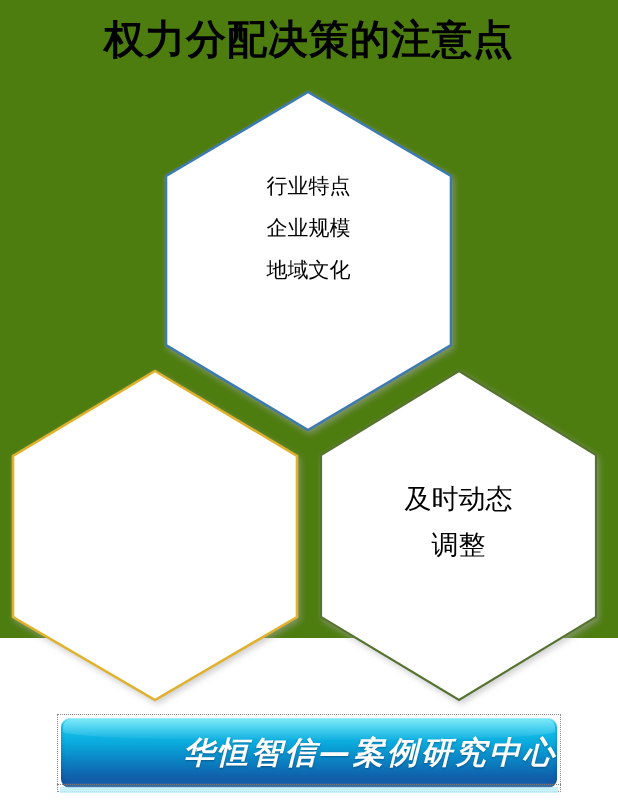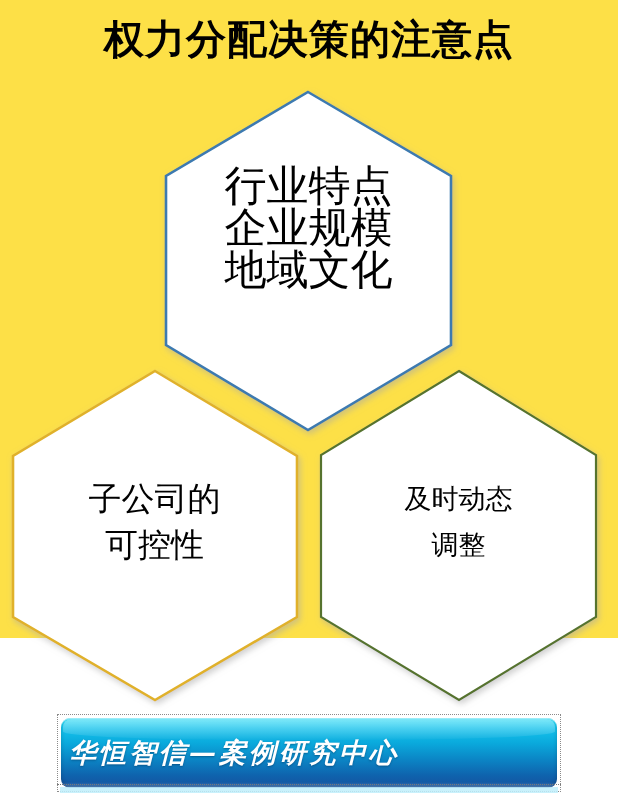--- a/index.html
+++ b/index.html
@@ -13,21 +13,21 @@
     position: relative;
     overflow: hidden;
     font-family: "DejaVu Sans", "Liberation Sans", sans-serif;
   }
 
   #stage {
     position: absolute;
     left: 0; top: 0;
     width: 618px;
     height: 638px;
-    background: #fde047;
+    background: #4d7c0f;
   }
 
   
   .title {
     position: absolute;
     left: 0;
     top: 12px;
     width: 618px;
     text-align: center;
     font-family: "DejaVu Sans", "Liberation Sans", sans-serif;
@@ -56,21 +56,21 @@
     color: #000000;
     font-family: "DejaVu Sans", "Liberation Sans", sans-serif;
     font-weight: 400;
     white-space: pre-line;
   }
 
   #hex-top-text {
     left: 166px;
     top: 165px;
     width: 285px;
-    font-size: 42px;
+    font-size: 21px;
     line-height: 42px;
   }
   #hex-left-text {
     left: 12px;
     top: 476px;
     width: 285px;
     font-size: 33px;
     line-height: 46px;
   }
   #hex-right-text {
@@ -124,24 +124,24 @@
     left: 0; right: 0; bottom: 0;
     height: 6px;
     background: linear-gradient(180deg, rgba(255,255,255,0.0), rgba(255,255,255,0.28));
     pointer-events: none;
   }
   .banner-text {
     position: absolute;
     left: 0; right: 0;
     top: 50%;
     transform: translateY(-50%);
-    text-align: left;
+    text-align: right;
     color: #ffffff;
     font-family: "DejaVu Serif", "Liberation Serif", serif;
-    font-size: 27px;
+    font-size: 31px;
     font-style: italic;
     font-weight: 700;
     letter-spacing: 3px;
     text-shadow: 0 1px 2px rgba(0,40,80,0.45);
     white-space: nowrap;
     z-index: 2;
     padding-left: 8px;
   }
   
   .banner-glow {
@@ -182,22 +182,20 @@
       <polygon id="hex-left-shape" points="155,371 297,456 297,617 155,700 13,617 13,456" fill="#ffffff" stroke="#e0b12c" stroke-width="2.6" filter="url(#softshadow)"></polygon>
 
       <polygon id="hex-right-shape" points="459,371 596,455 596,617 459,700 321,617 321,455" fill="#ffffff" stroke="#56732f" stroke-width="2.2" filter="url(#softshadow)"></polygon>
     </svg>
   </div>
 
   <div class="hex-text" id="hex-top-text">行业特点
 企业规模
 地域文化</div>
 
-  <div class="hex-text" id="hex-left-text">子公司的
-可控性</div>
 
   <div class="hex-text" id="hex-right-text">及时动态
 调整</div>
 
   <div class="banner-wrap">
     <div class="banner">
       <div class="banner-text">华恒智信—案例研究中心</div>
     </div>
   </div>
   <div class="banner-glow-dots"></div>

